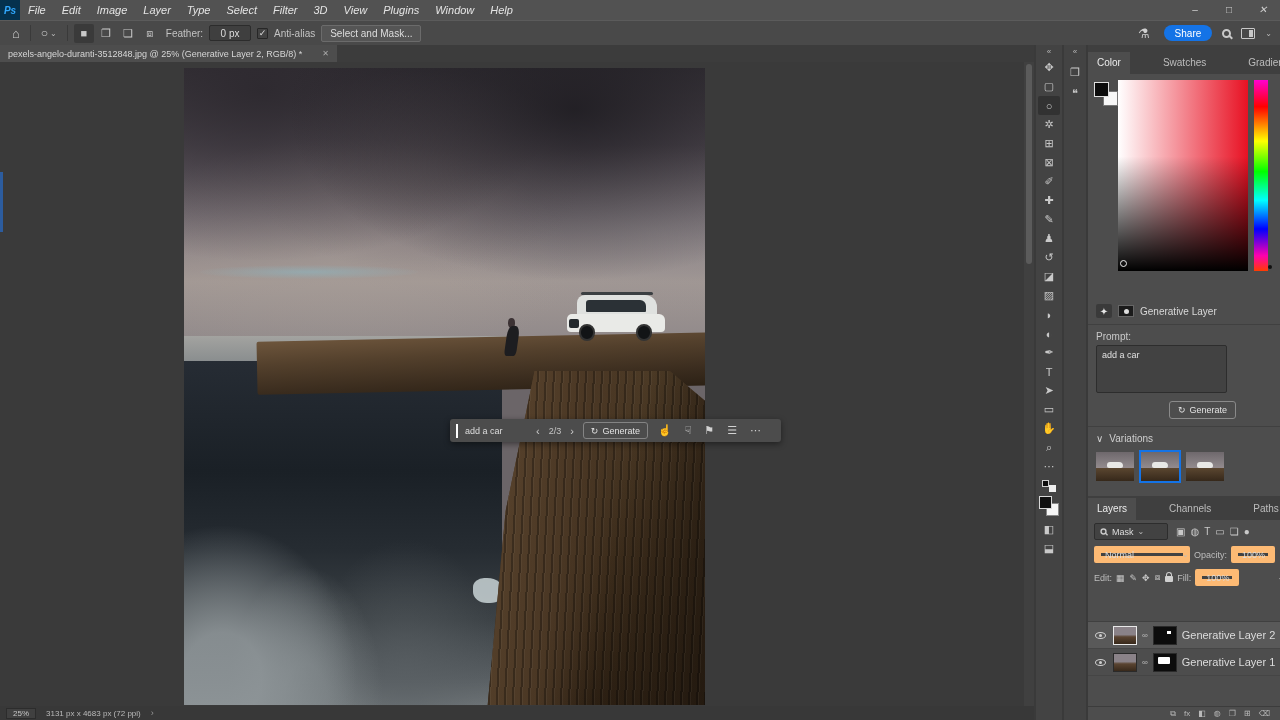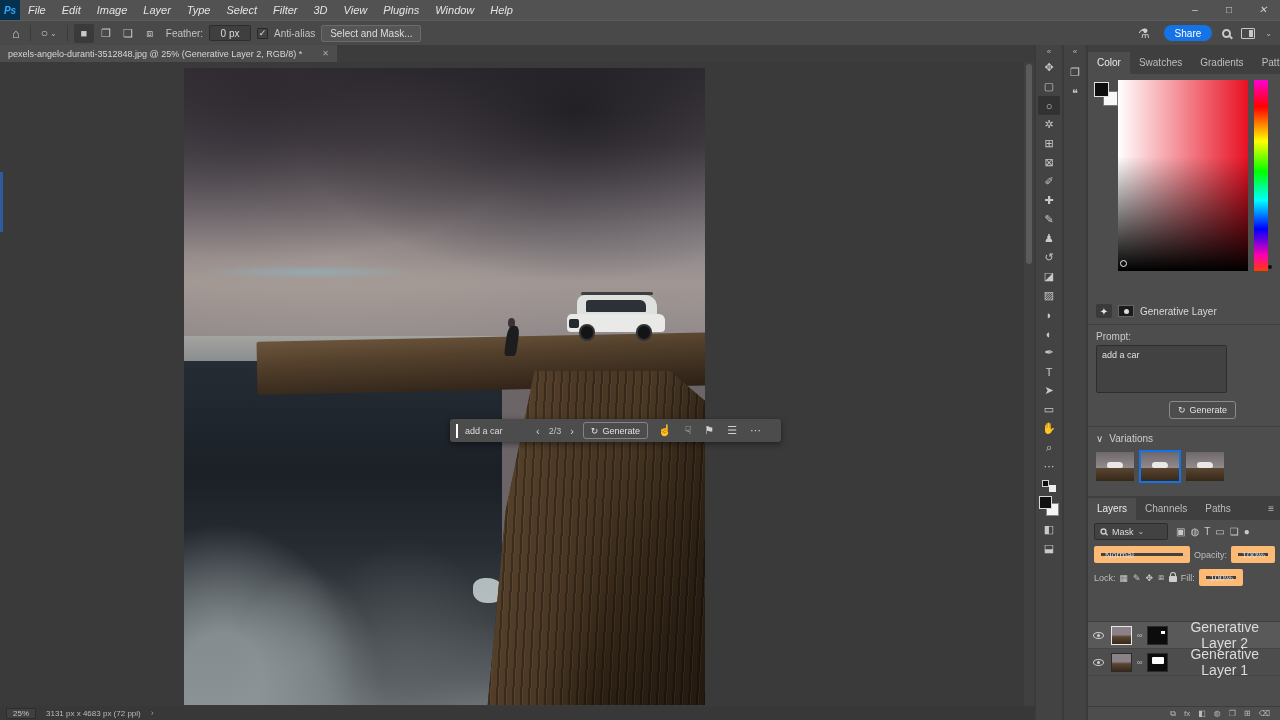--- a/index.html
+++ b/index.html
@@ -100,21 +100,21 @@
   .fgbg .bg2 { position:absolute; right:1px; bottom:1px; width:13px; height:13px; background:#f5f5f5; border:1px solid #888; }
   .fgbg-mini { position:relative; width:14px; height:12px; margin-top:4px; }
   .fgbg-mini .fg { position:absolute; left:0; top:0; width:7px; height:7px; background:#0d0d0d; border:1px solid #cfcfcf; z-index:2;}
   .fgbg-mini .bg2 { position:absolute; right:0; bottom:0; width:7px; height:7px; background:#efefef; }
   .strip2 { position:absolute; left:1064px; top:45px; width:22px; bottom:0; background:#434343; display:flex; flex-direction:column; align-items:center; gap:8px; padding-top:1px; }
   .strip2 .sicon { color:#c9c9c9; font-size:11px; }
 
   
   .dock { position:absolute; left:1088px; top:45px; right:0; bottom:0; background:#3f3f3f; }
   .panel { position:absolute; left:0; right:0; background:#4d4d4d; }
-  .ptabs { height:22px; background:#3f3f3f; display:flex; align-items:flex-start; }
+  .ptabs { height:22px; background:#3f3f3f; display:flex; align-items:flex-start;gap:24px; }
   .ptab { padding:0 9px; height:22px; line-height:22px; font-size:10px; color:#bdbdbd; }
   .ptab.active { background:#4d4d4d; color:#ececec; }
   .pmenu { margin-left:auto; color:#bbb; font-size:10px; padding:0 6px; line-height:22px; }
   .pbody { position:absolute; left:0; right:0; top:22px; bottom:0; background:#4d4d4d; }
 
   
   .panel-color { top:7px; height:229px; }
   .cp-swatches { position:absolute; left:6px; top:8px; width:24px; height:24px; }
   .cp-swatches .fg { position:absolute; left:0; top:0; width:15px; height:15px; background:#0d0d0d; border:1px solid #e0e0e0; z-index:2; }
   .cp-swatches .bg2 { position:absolute; right:0; bottom:0; width:15px; height:15px; background:#f7f7f7; border:1px solid #777; }
@@ -165,21 +165,21 @@
   .layer-row.sel { background:#595959; }
   .eye-well { width:16px; display:flex; justify-content:center; }
   .eye { width:11px; height:7px; border:1px solid #cfcfcf; border-radius:50%; position:relative; }
   .eye::after { content:""; position:absolute; width:3px; height:3px; background:#cfcfcf; border-radius:50%; top:1px; left:3px; }
   .lthumb { width:24px; height:19px; background:linear-gradient(180deg,#8a8288 45%, #5a4431 58%, #38291b 100%); border:1px solid #2a2a2a; }
   .lthumb.selthumb { border:1px solid #e8e8e8; }
   .linkg { color:#bbb; font-size:8px; }
   .mthumb { width:24px; height:19px; background:#0c0c0c; border:1px solid #2a2a2a; position:relative; }
   .mthumb.m1::after { content:""; position:absolute; left:13px; top:4px; width:4px; height:3px; background:#fff; }
   .mthumb.m2::after { content:""; position:absolute; left:4px; top:3px; width:12px; height:7px; background:#fff; border-radius:1px; }
-  .lname { font-size:14px; color:#dcdcdc;text-align:center; }
+  .lname { font-size:11px; color:#dcdcdc;text-align:center; }
   .lp-footer { position:absolute; left:0; right:0; bottom:0; height:14px; background:#4d4d4d; border-top:1px solid #3c3c3c; display:flex; align-items:center; justify-content:flex-end; gap:8px; padding:0 10px; }
   .lp-footer span { color:#b9b9b9; font-size:8px; }
 
   
   .statusbar { position:absolute; left:0; bottom:0; width:1034px; height:14px; background:#383838; display:flex; align-items:center; gap:10px; padding:0 6px; }
   .status-zoom { width:30px; height:11px; background:#404040; border:1px solid #2c2c2c; color:#c5c5c5; font-size:8px; display:flex; align-items:center; justify-content:center; }
   .status-info { color:#b9b9b9; font-size:8px; }
   .status-chev { color:#9a9a9a; font-size:9px; }
 </style>
 </head>
@@ -419,21 +419,21 @@
             <span>Normal</span>
             <span class="caret-down">⌄</span>
           </span>
           <span class="small-label">Opacity:</span>
           <span class="select-box pct">
             <span>100%</span>
             <span class="caret-down">⌄</span>
           </span>
         </div>
         <div class="lp-row">
-          <span class="small-label">Lock:</span>
+          <span class="small-label">Edit:</span>
           <span class="lock-icons">
             <span class="licon">▦</span>
             <span class="licon">✎</span>
             <span class="licon">✥</span>
             <span class="licon">⧈</span>
             <span class="lock-pad"></span>
           </span>
           <span class="small-label" style="margin-left:0">Fill:</span>
           <span class="select-box pct">
             <span>100%</span>

